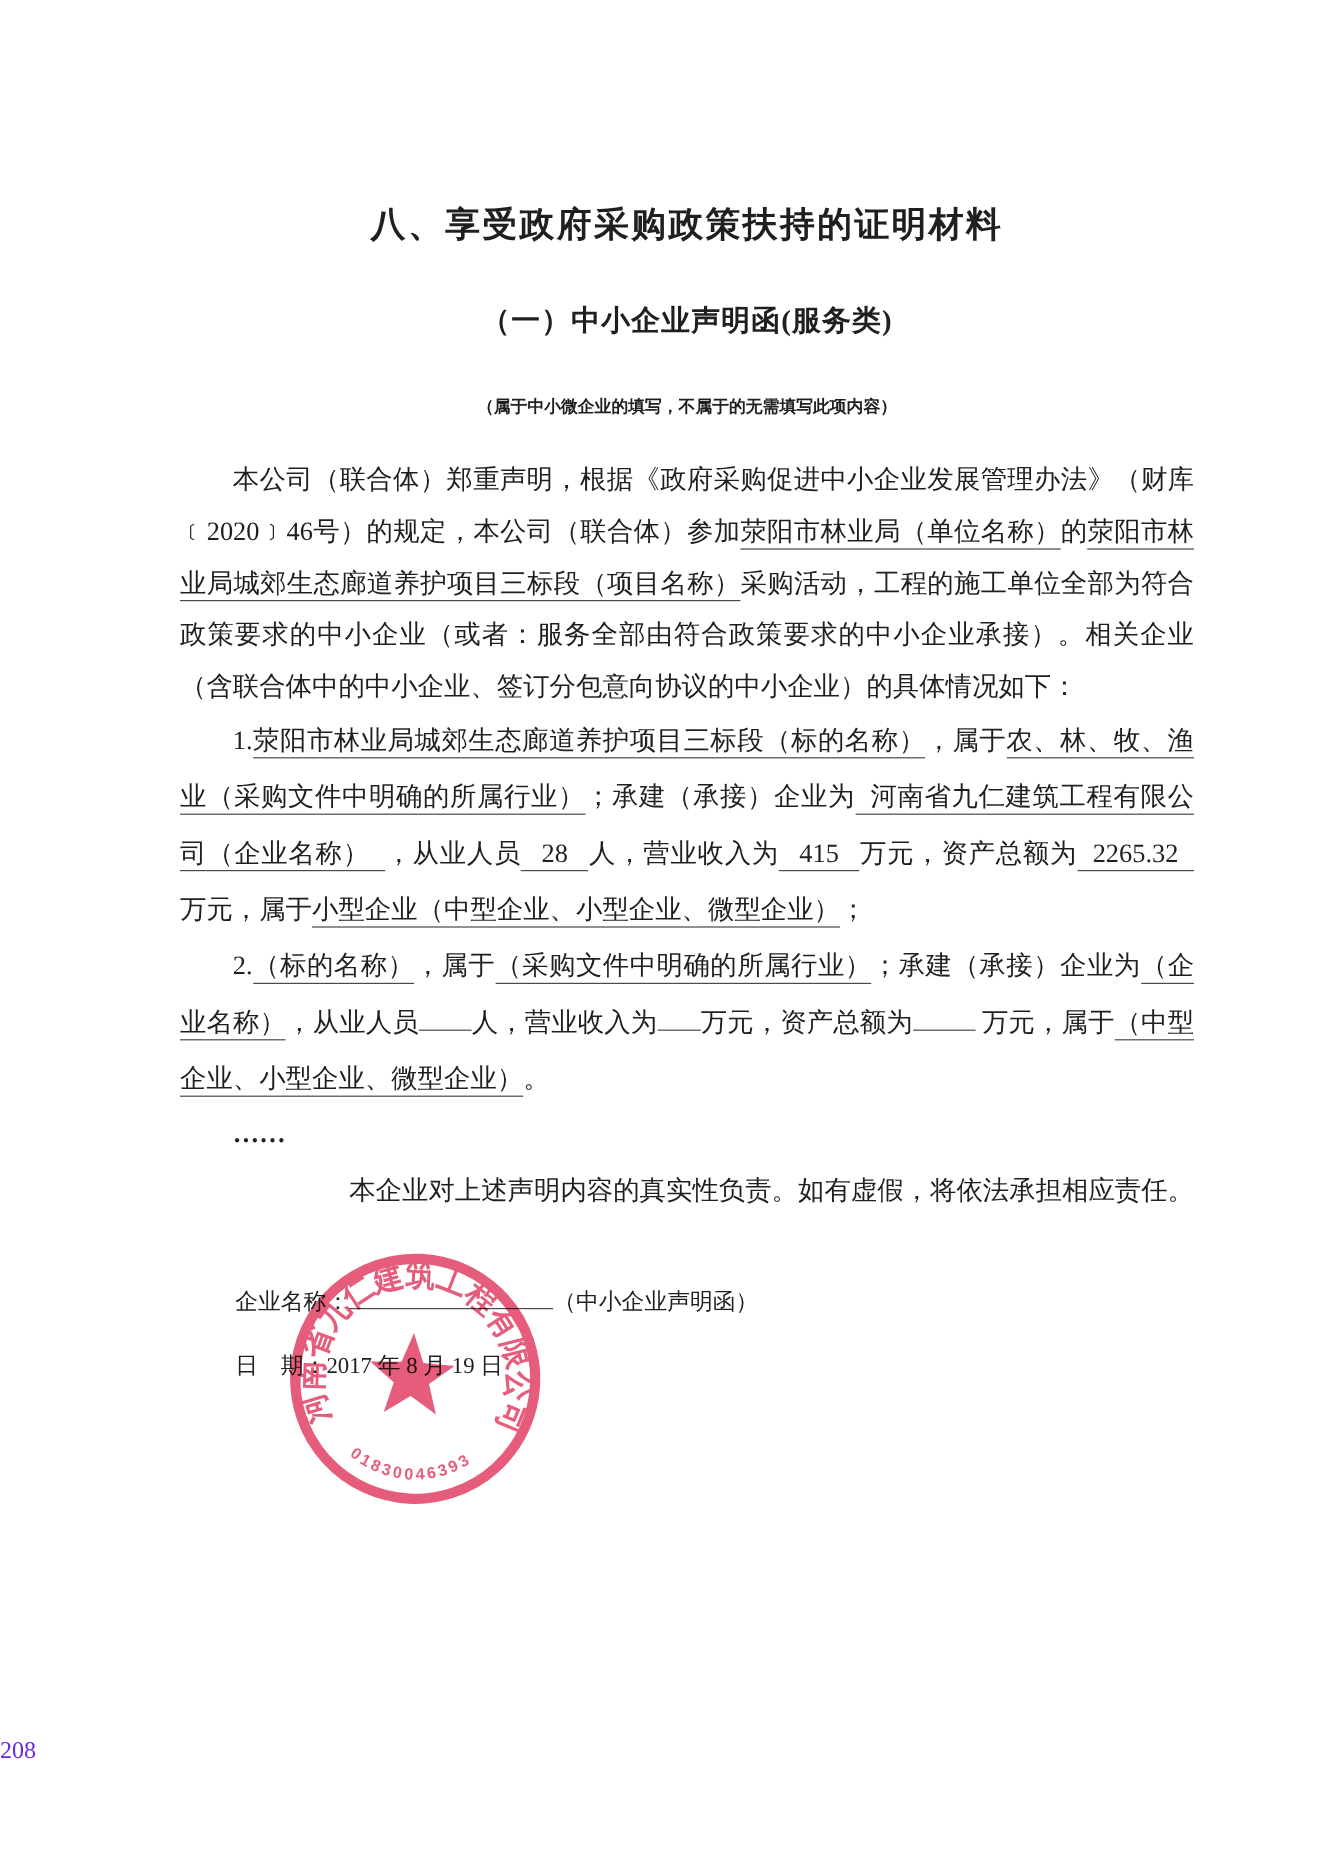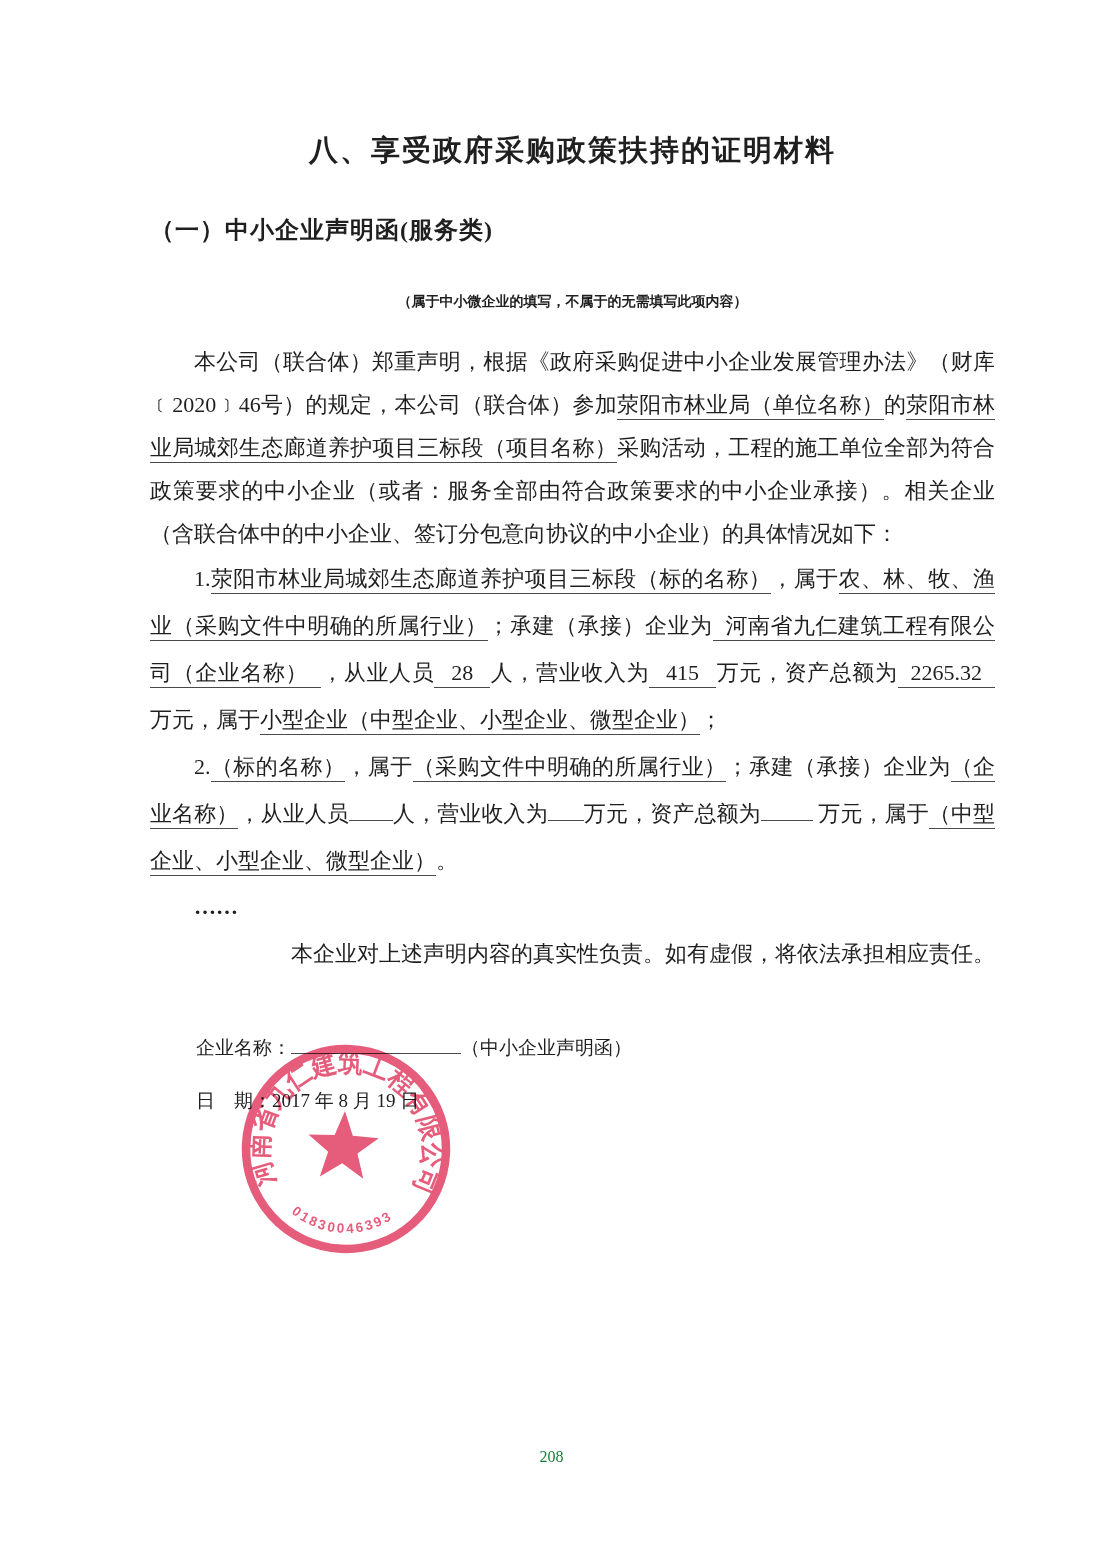--- a/index.html
+++ b/index.html
@@ -6,30 +6,30 @@
   html,body { background:#ffffff; }
   .page {
     position:relative;
     width:1103px; height:1559px;
     margin:0 auto;
     background:#ffffff;
     font-family:"Liberation Serif","DejaVu Serif",serif;
     color:#1f1f1f;
     overflow:hidden;
   }
-  .content { padding:0 108px 0 150px; }
+  .content { padding:0 108px 0 150px;margin-top:38px; }
   .title {
     padding-top:130px;
     font-size:29px; line-height:40px;
     text-align:center; font-weight:700; letter-spacing:2px;
   }
   .subtitle {
     margin-top:44px;
     font-size:24px; line-height:32px;
-    font-weight:700; letter-spacing:1px;
+    text-align:center; font-weight:700; letter-spacing:1px;
   }
   .note {
     margin-top:44px;
     font-size:14px; line-height:24px;
     text-align:center; font-weight:700;
   }
   .para { font-size:22px; text-align:justify; }
   .p1    { margin-top:26px; line-height:43px; text-indent:2em; }
   .item  { line-height:47px; text-indent:2em; }
   .ellipsis { line-height:46px; text-indent:2em; font-weight:700; text-align:left; }
@@ -46,22 +46,22 @@
     border-bottom:1.5px solid #4a4a4a;
     height:1.05em; vertical-align:baseline;
   }
   .w36 { width:36px; } .w44 { width:44px; } .w52 { width:52px; }
   .w170 { width:170px; }
   .sig-line { font-size:19px; line-height:30px; padding-left:46px; text-align:left; }
   .sig-company { margin-top:56px; }
   .sig-date { margin-top:23px; }
   .page-number {
     position:absolute; top:1448px; left:0;
-    width:100%; text-align:center;
-    font-size:16px; color:#15803d;
+    width:100%; 
+    font-size:20px; color:#6d28d9;
   }
   .seal {
     position:absolute; left:240px; top:1043px;
     width:212px; height:212px;
     opacity:0.83;
     mix-blend-mode:multiply;
     transform:rotate(3deg);
     pointer-events:none;
   }
   .seal text {

